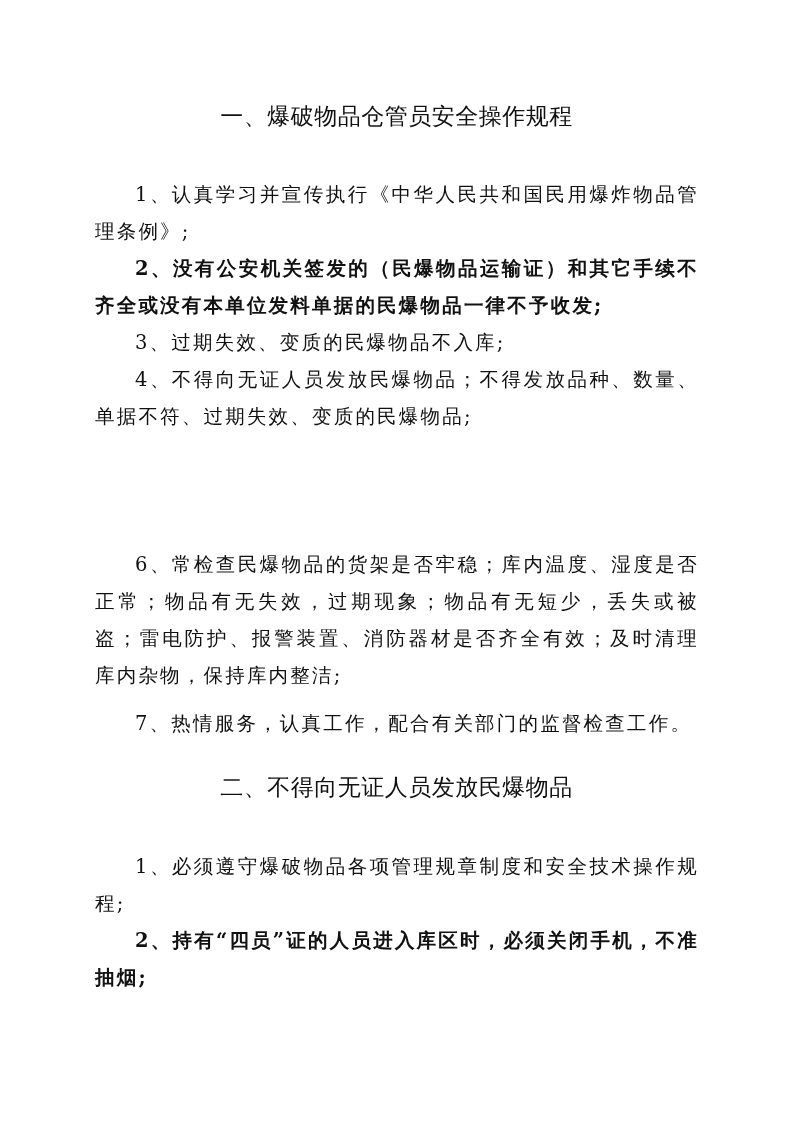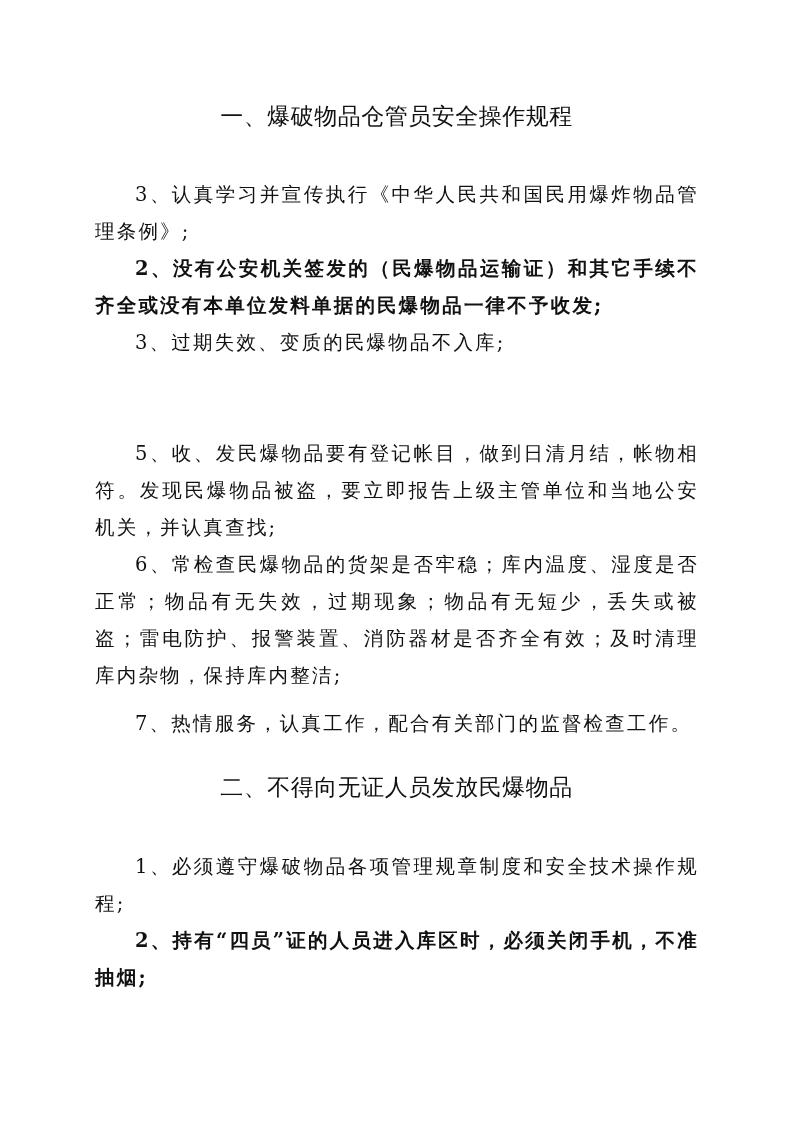--- a/index.html
+++ b/index.html
@@ -16,24 +16,24 @@
     text-indent: 40px; text-align: justify; text-align-last: left;
     letter-spacing: 2.2px; color: #111; margin: 0;
   }
 </style>
 </head>
 <body>
 
 <div class="page">
   <h1 class="heading" style="top:101px;">一、爆破物品仓管员安全操作规程</h1>
 
-  <p class="para" style="top:176px;">3、认真学习并宣传执行《中华人民共和国民用爆炸物品管理条例》;</p>
+  <p class="para" style="top:176px;">1、认真学习并宣传执行《中华人民共和国民用爆炸物品管理条例》;</p>
   <p class="para" style="top:250px;font-weight:bold;">2、没有公安机关签发的（民爆物品运输证）和其它手续不齐全或没有本单位发料单据的民爆物品一律不予收发;</p>
   <p class="para" style="top:324px;">3、过期失效、变质的民爆物品不入库;</p>
-  <p class="para" style="top:435px;">5、收、发民爆物品要有登记帐目，做到日清月结，帐物相符。发现民爆物品被盗，要立即报告上级主管单位和当地公安机关，并认真查找;</p>
+  <p class="para" style="top:361px;">4、不得向无证人员发放民爆物品；不得发放品种、数量、单据不符、过期失效、变质的民爆物品;</p>
   <p class="para" style="top:546px;">6、常检查民爆物品的货架是否牢稳；库内温度、湿度是否正常；物品有无失效，过期现象；物品有无短少，丢失或被盗；雷电防护、报警装置、消防器材是否齐全有效；及时清理库内杂物，保持库内整洁;</p>
   <p class="para" style="top:694px;margin-top:11px;">7、热情服务，认真工作，配合有关部门的监督检查工作。</p>
 
   <h1 class="heading" style="top:772px;">二、不得向无证人员发放民爆物品</h1>
 
   <p class="para" style="top:848px;">1、必须遵守爆破物品各项管理规章制度和安全技术操作规程;</p>
   <p class="para" style="top:922px;font-weight:bold;">2、持有“四员”证的人员进入库区时，必须关闭手机，不准抽烟;</p>
 </div>
 
 </body></html>

